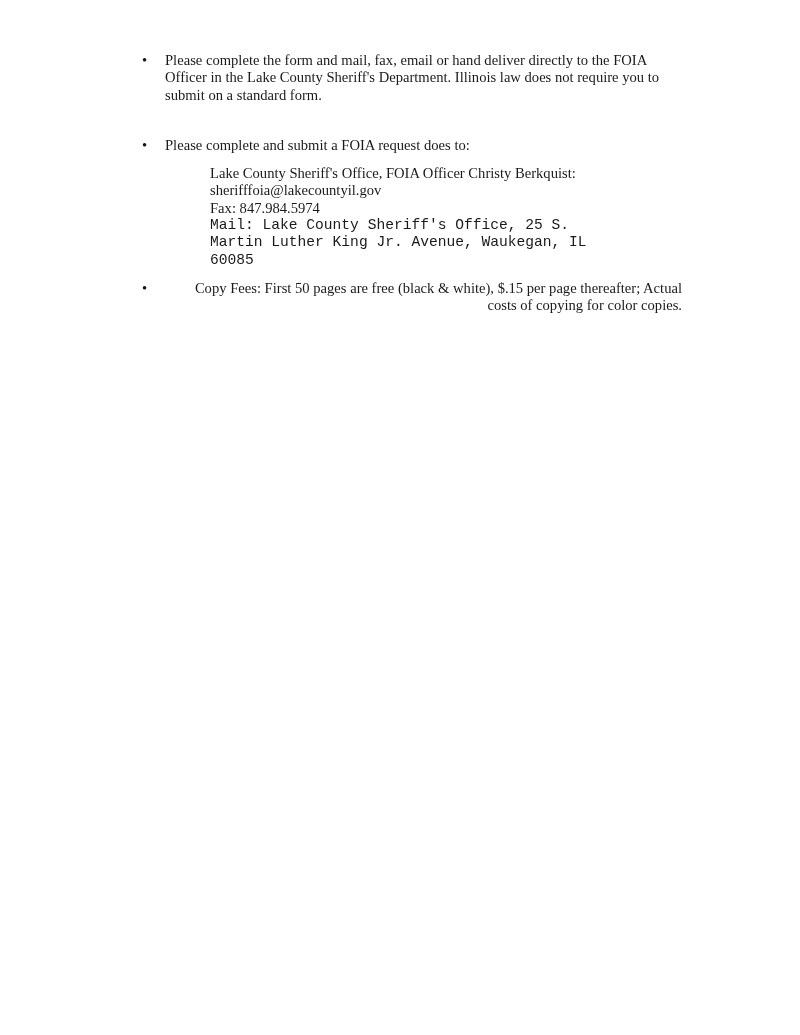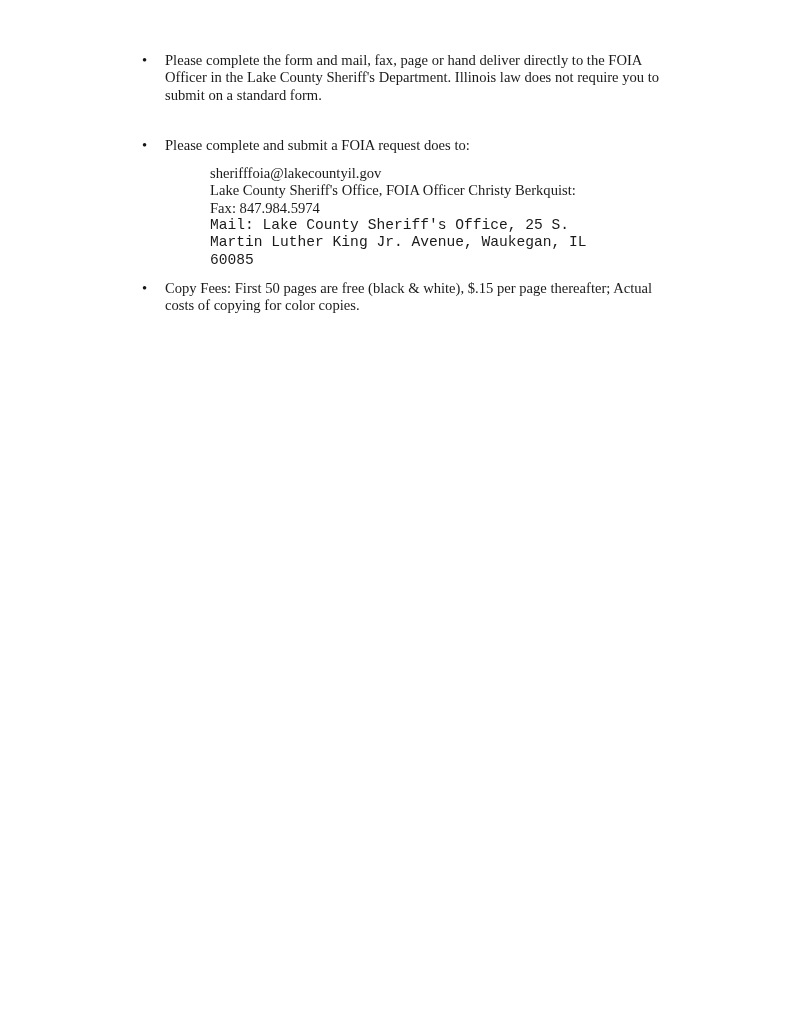--- a/index.html
+++ b/index.html
@@ -54,21 +54,21 @@
     color: #141414;
   }
 
   .bullet-text {
     display: block;
   }
 
   
   .item-1 .bullet-text { max-width: 518px; }
   
-  .item-3 .bullet-text { max-width: 540px; }
+  .item-3 .bullet-text { max-width: 540px; text-align: right; }
 
   .gap-after-1 { height: 33px; }
   .gap-after-2 { height: 11px; }
 
   
   .contact-block {
     margin-left: 68px;
     font-size: 14.6px;
     line-height: 17.3px;
     color: #1a1a1a;
@@ -88,35 +88,35 @@
 </head>
 <body>
 
 <div class="page">
   <div class="content">
 
     <ul class="bullet-list">
 
       <li class="bullet-item item-1">
         <span class="bullet-marker">•</span>
-        <span class="bullet-text">Please complete the form and mail, fax, page or hand deliver directly to the FOIA Officer in the Lake County Sheriff's Department. Illinois law does not require you to submit on a standard form.</span>
+        <span class="bullet-text">Please complete the form and mail, fax, email or hand deliver directly to the FOIA Officer in the Lake County Sheriff's Department. Illinois law does not require you to submit on a standard form.</span>
       </li>
 
       <div class="gap-after-1"></div>
 
       <li class="bullet-item item-2">
         <span class="bullet-marker">•</span>
         <span class="bullet-text">Please complete and submit a FOIA request does to:</span>
       </li>
 
       <div class="gap-after-2"></div>
 
       <div class="contact-block">
+        <span class="contact-line">Lake County Sheriff's Office, FOIA Officer Christy Berkquist:</span>
         <span class="contact-line">sherifffoia@lakecountyil.gov</span>
-        <span class="contact-line">Lake County Sheriff's Office, FOIA Officer Christy Berkquist:</span>
         <span class="contact-line">Fax: 847.984.5974</span>
         <span class="contact-line wrap">Mail: Lake County Sheriff's Office, 25 S. Martin Luther King Jr. Avenue, Waukegan, IL 60085</span>
       </div>
 
       <div class="gap-after-2"></div>
 
       <li class="bullet-item item-3">
         <span class="bullet-marker">•</span>
         <span class="bullet-text">Copy Fees: First 50 pages are free (black &amp; white), $.15 per page thereafter; Actual costs of copying for color copies.</span>
       </li>

